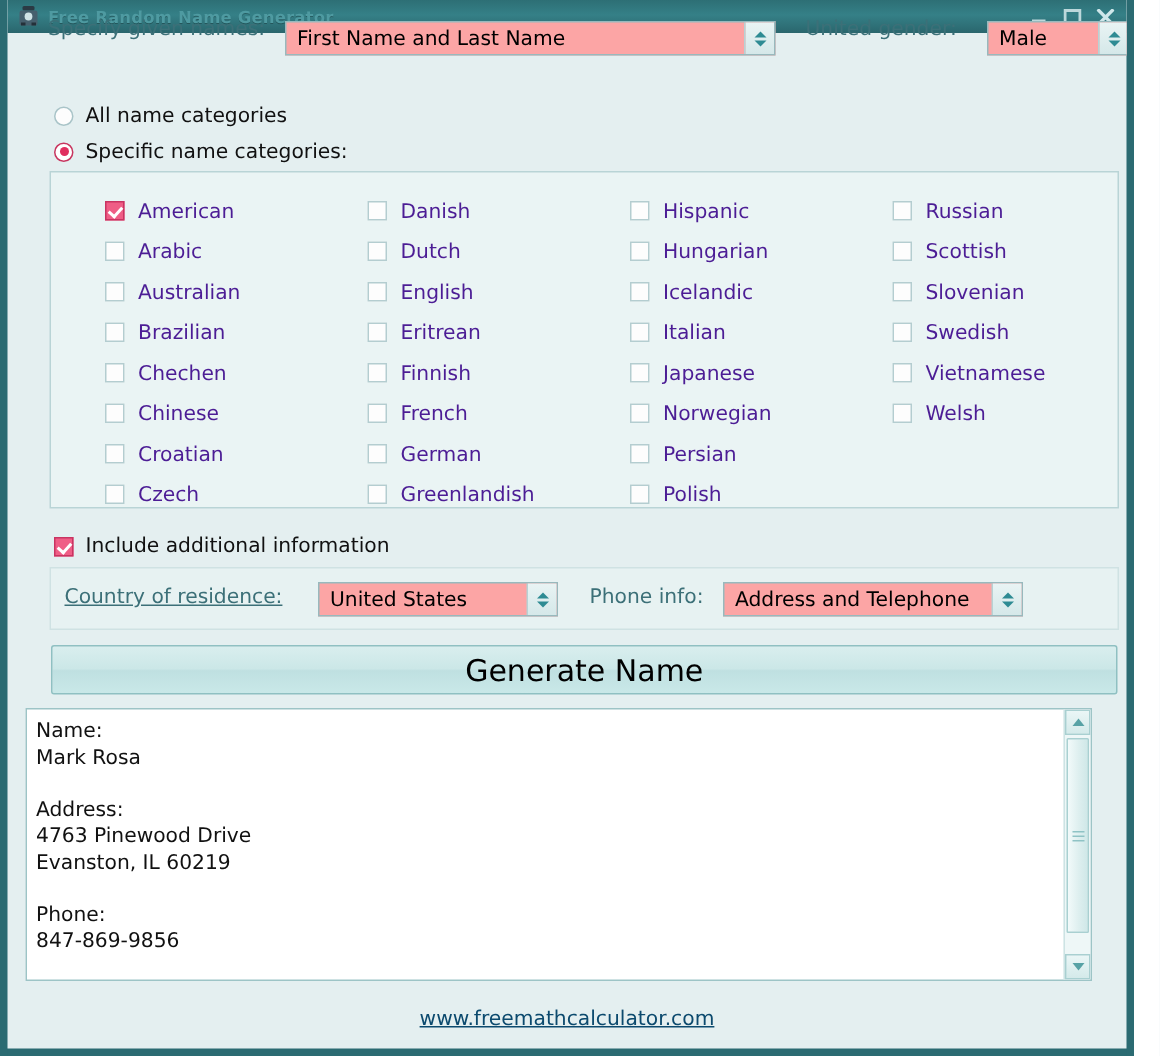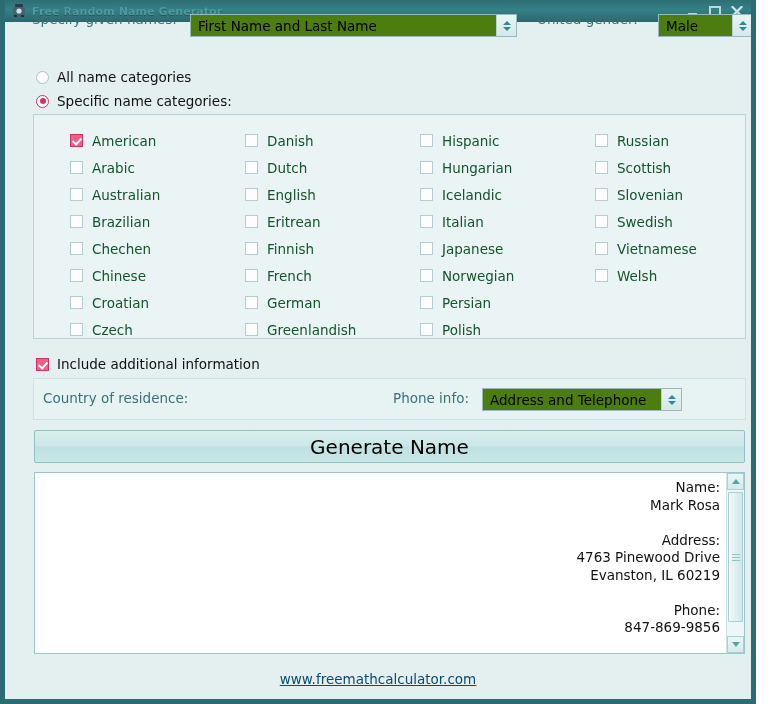--- a/index.html
+++ b/index.html
@@ -78,21 +78,21 @@
     color: #111;
     font-size: 13.5px;
   }
   .lbl-given {
     position: absolute;
     left: 27px;
     top: 11px;
   }
   .combo {
     position: relative;
-    background: #4d7c0f;
+    background: #fca5a5;
     border: 1px solid #98b9bd;
     box-sizing: border-box;
     display: flex;
     align-items: center;
     font-size: 13.5px;
     color: #000;
   }
   .combo .combo-text {
     padding-left: 7px;
     white-space: nowrap;
@@ -226,21 +226,21 @@
     left: 3px;
     top: 1px;
     width: 4px;
     height: 7px;
     border: solid #ffffff;
     border-width: 0 2px 2px 0;
     transform: rotate(42deg);
   }
   .cat-label {
     font-size: 13.5px;
-    color: #14532d;
+    color: #4c1d95;
     white-space: nowrap;
   }
 
   
   #include-row {
     position: absolute;
     left: 31px;
     top: 356px;
     display: flex;
     align-items: center;
@@ -255,20 +255,21 @@
     width: 713px;
     height: 42px;
     box-sizing: border-box;
     background: #e7f2f2;
     border: 1px solid #cfe2e3;
   }
   .lbl-country {
     position: absolute;
     left: 38px;
     top: 390px;
+    text-decoration: underline;
   }
   #combo-country {
     position: absolute;
     left: 207px;
     top: 388px;
     width: 160px;
     height: 23px;
   }
   .lbl-showinfo {
     position: absolute;
@@ -298,29 +299,28 @@
     align-items: center;
     justify-content: center;
     font-size: 20px;
     color: #000;
     cursor: default;
   }
 
   
   .result-box {
     position: absolute;
-    left: 29px;
+    left: 12px;
     top: 472px;
     width: 711px;
     height: 182px;
     box-sizing: border-box;
     background: #ffffff;
     border: 1px solid #9dc4c6;
     overflow: hidden;
-    text-align: right;
   }
   .result-text {
     position: absolute;
     left: 6px;
     top: 6px;
     right: 24px;
     font-size: 13.5px;
     color: #111;
     line-height: 17.5px;
     white-space: pre-wrap;
@@ -605,20 +605,27 @@
   </div>
 
   <div id="include-row">
     <span class="cbx checked"></span>
     <span class="dark-label">Include additional information</span>
   </div>
 
   <div class="addinfo-panel"></div>
 
   <span class="label lbl-country">Country of residence:</span>
+  <div class="combo" id="combo-country">
+    <span class="combo-text">United States</span>
+    <span class="spinner">
+      <span class="arr-up"></span>
+        <span class="arr-dn"></span>
+    </span>
+  </div>
 
   <span class="label lbl-showinfo">Phone info:</span>
   <div class="combo" id="combo-showinfo">
     <span class="combo-text">Address and Telephone</span>
     <span class="spinner">
       <span class="arr-up"></span>
         <span class="arr-dn"></span>
     </span>
   </div>
 

